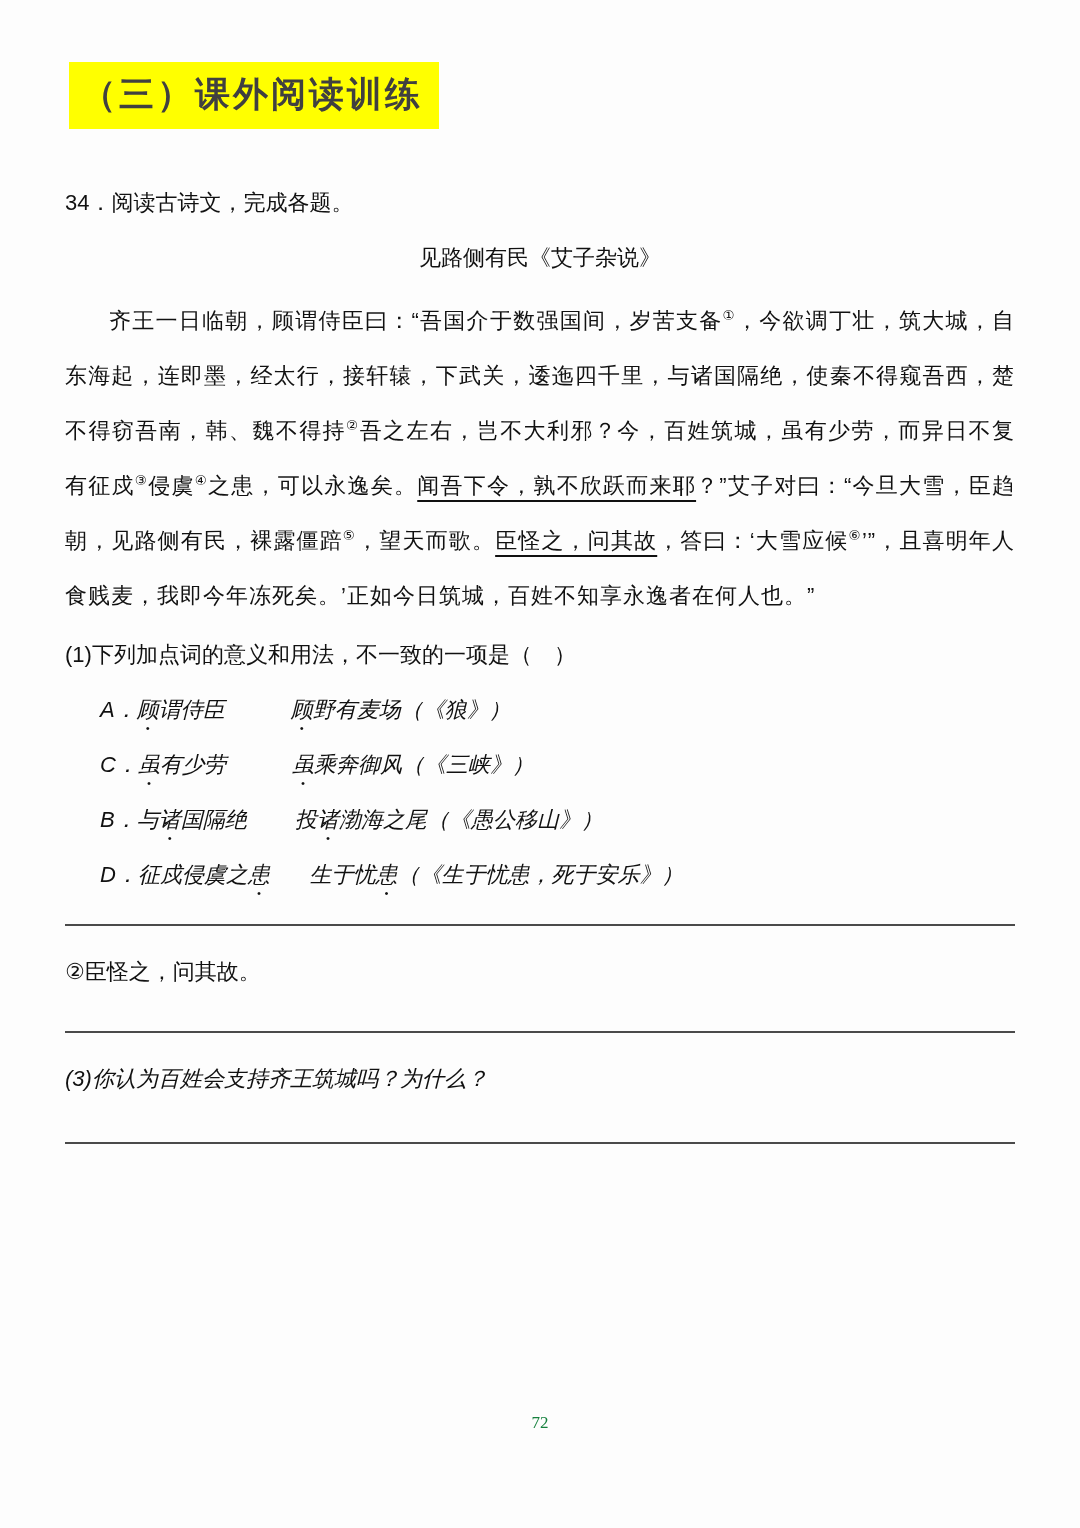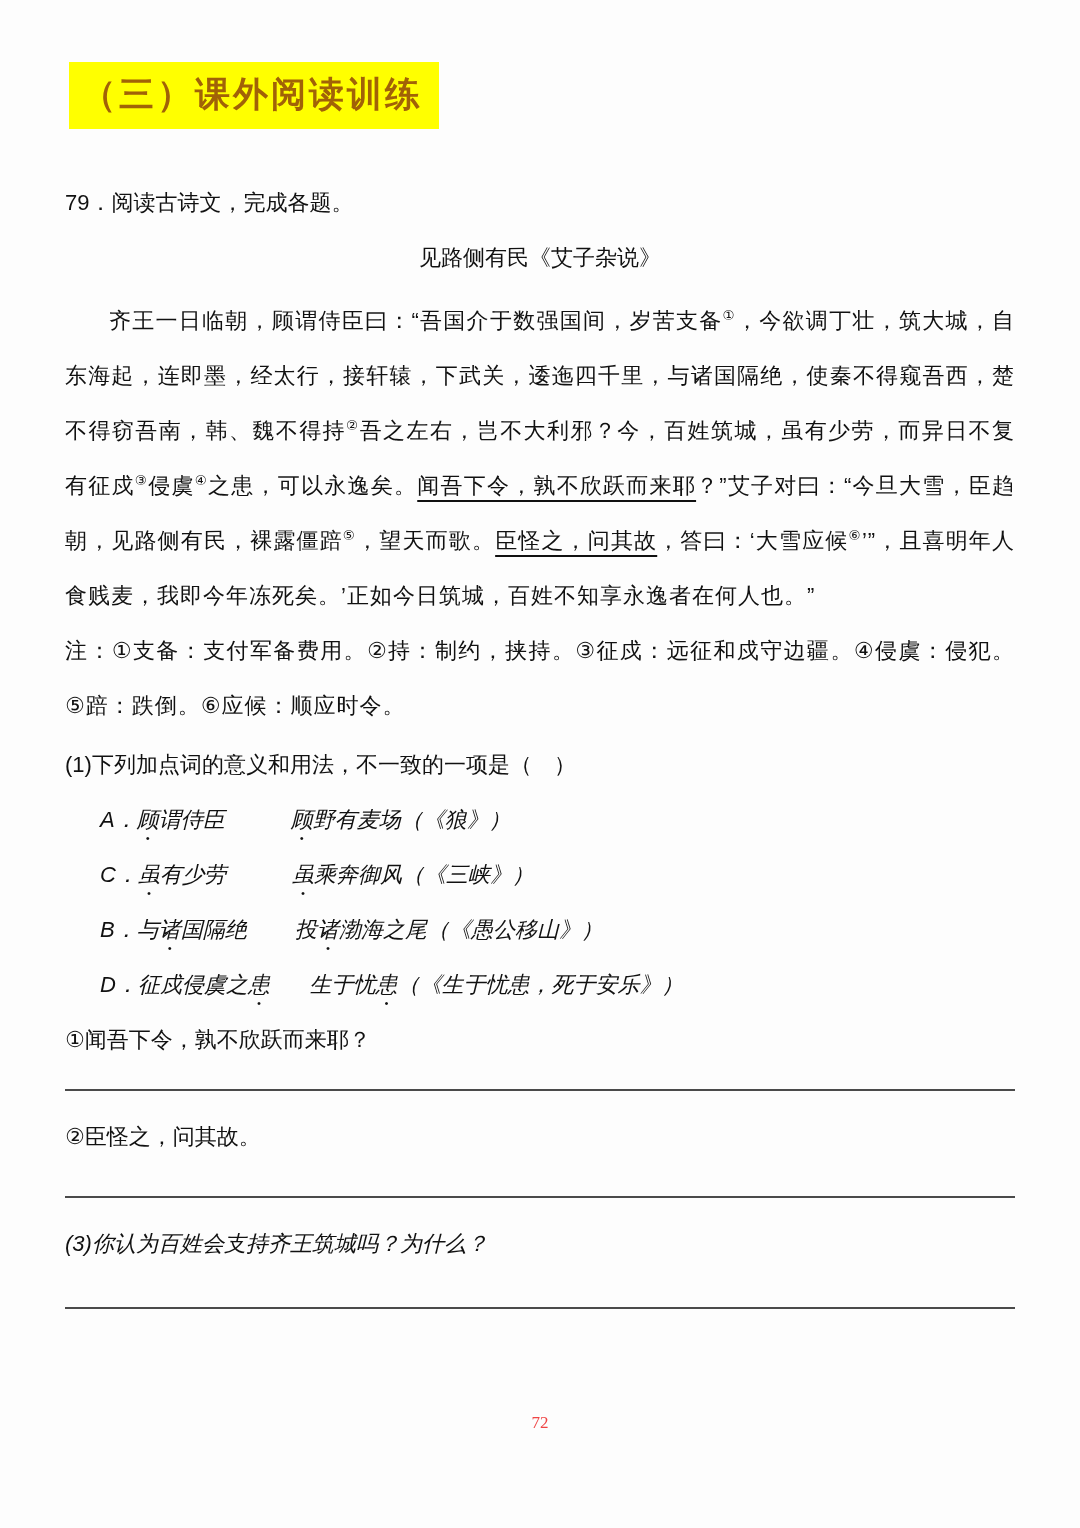--- a/index.html
+++ b/index.html
@@ -70,49 +70,47 @@
   #blank-3 { margin-top: 36px; }
 
   .page-number {
     position: absolute;
     bottom: 95px;
     left: 0;
     right: 0;
     text-align: center;
     font-family: "Liberation Serif", "DejaVu Serif", serif;
     font-size: 17px;
-    color: #ef4444;
+    color: #15803d;
   }
 </style>
 </head>
 <body>
 
 <div class="content">
 
   <div class="title-wrap">
-    <span class="section-title" style="color: #a16207; background: rgb(255, 255, 0);">（三）课外阅读训练</span>
+    <span class="section-title" style="color: #404040; background: rgb(255, 255, 0);">（三）课外阅读训练</span>
   </div>
 
-  <div class="line intro">79．阅读古诗文，完成各题。</div>
+  <div class="line intro">34．阅读古诗文，完成各题。</div>
 
   <div class="line passage-title">见路侧有民《艾子杂说》</div>
 
   <div class="line passage"><span>齐王一日临朝，顾谓侍臣曰：“吾国介于数强国间，岁苦支备</span><sup>①</sup><span>，今欲调丁壮，筑大城，自东海起，连即墨，经太行，接轩辕，下武关，逶迤四千里，与诸国隔绝，使秦不得窥吾西，楚不得窃吾南，韩、魏不得持</span><sup>②</sup><span>吾之左右，岂不大利邪？今，百姓筑城，虽有少劳，而异日不复有征戍</span><sup>③</sup><span>侵虞</span><sup>④</sup><span>之患，可以永逸矣。</span><span class="u">闻吾下令，孰不欣跃而来耶</span><span>？”艾子对曰：“今旦大雪，臣趋朝，见路侧有民，裸露僵踣</span><sup>⑤</sup><span>，望天而歌。</span><span class="u">臣怪之，问其故</span><span>，答曰：‘大雪应候</span><sup>⑥</sup><span>’”，且喜明年人食贱麦，我即今年冻死矣。’正如今日筑城，百姓不知享永逸者在何人也。”</span></div>
 
-  <div class="line notes">注：①支备：支付军备费用。②持：制约，挟持。③征戍：远征和戍守边疆。④侵虞：侵犯。⑤踣：跌倒。⑥应候：顺应时令。</div>
 
   <div class="line q1-stem">(1)下列加点词的意义和用法，不一致的一项是（　）</div>
 
   <div class="line option"><span>A．</span><span class="em">顾</span><span>谓侍臣</span><span class="gap" style="width: 3em;"></span><span class="em">顾</span><span>野有麦场（《狼》）</span></div>
   <div class="line option"><span>C．</span><span class="em">虽</span><span>有少劳</span><span class="gap" style="width: 3em;"></span><span class="em">虽</span><span>乘奔御风（《三峡》）</span></div>
   <div class="line option"><span>B．与</span><span class="em">诸</span><span>国隔绝</span><span class="gap" style="width: 2.2em;"></span><span>投</span><span class="em">诸</span><span>渤海之尾（《愚公移山》）</span></div>
   <div class="line option"><span>D．征戍侵虞之</span><span class="em">患</span><span class="gap" style="width: 1.8em;"></span><span>生于忧</span><span class="em">患</span><span>（《生于忧患，死于安乐》）</span></div>
 
 
-  <div class="line">①闻吾下令，孰不欣跃而来耶？</div>
 
   <hr class="blank-line" id="blank-1" style="border-top-color: rgb(74, 74, 74);">
 
   <div class="line sub2">②臣怪之，问其故。</div>
 
   <hr class="blank-line" id="blank-2" style="border-top-color: rgb(74, 74, 74);">
 
   <div class="line q3-stem">(3)你认为百姓会支持齐王筑城吗？为什么？</div>
 
   <hr class="blank-line" id="blank-3" style="border-top-color: rgb(74, 74, 74);">

